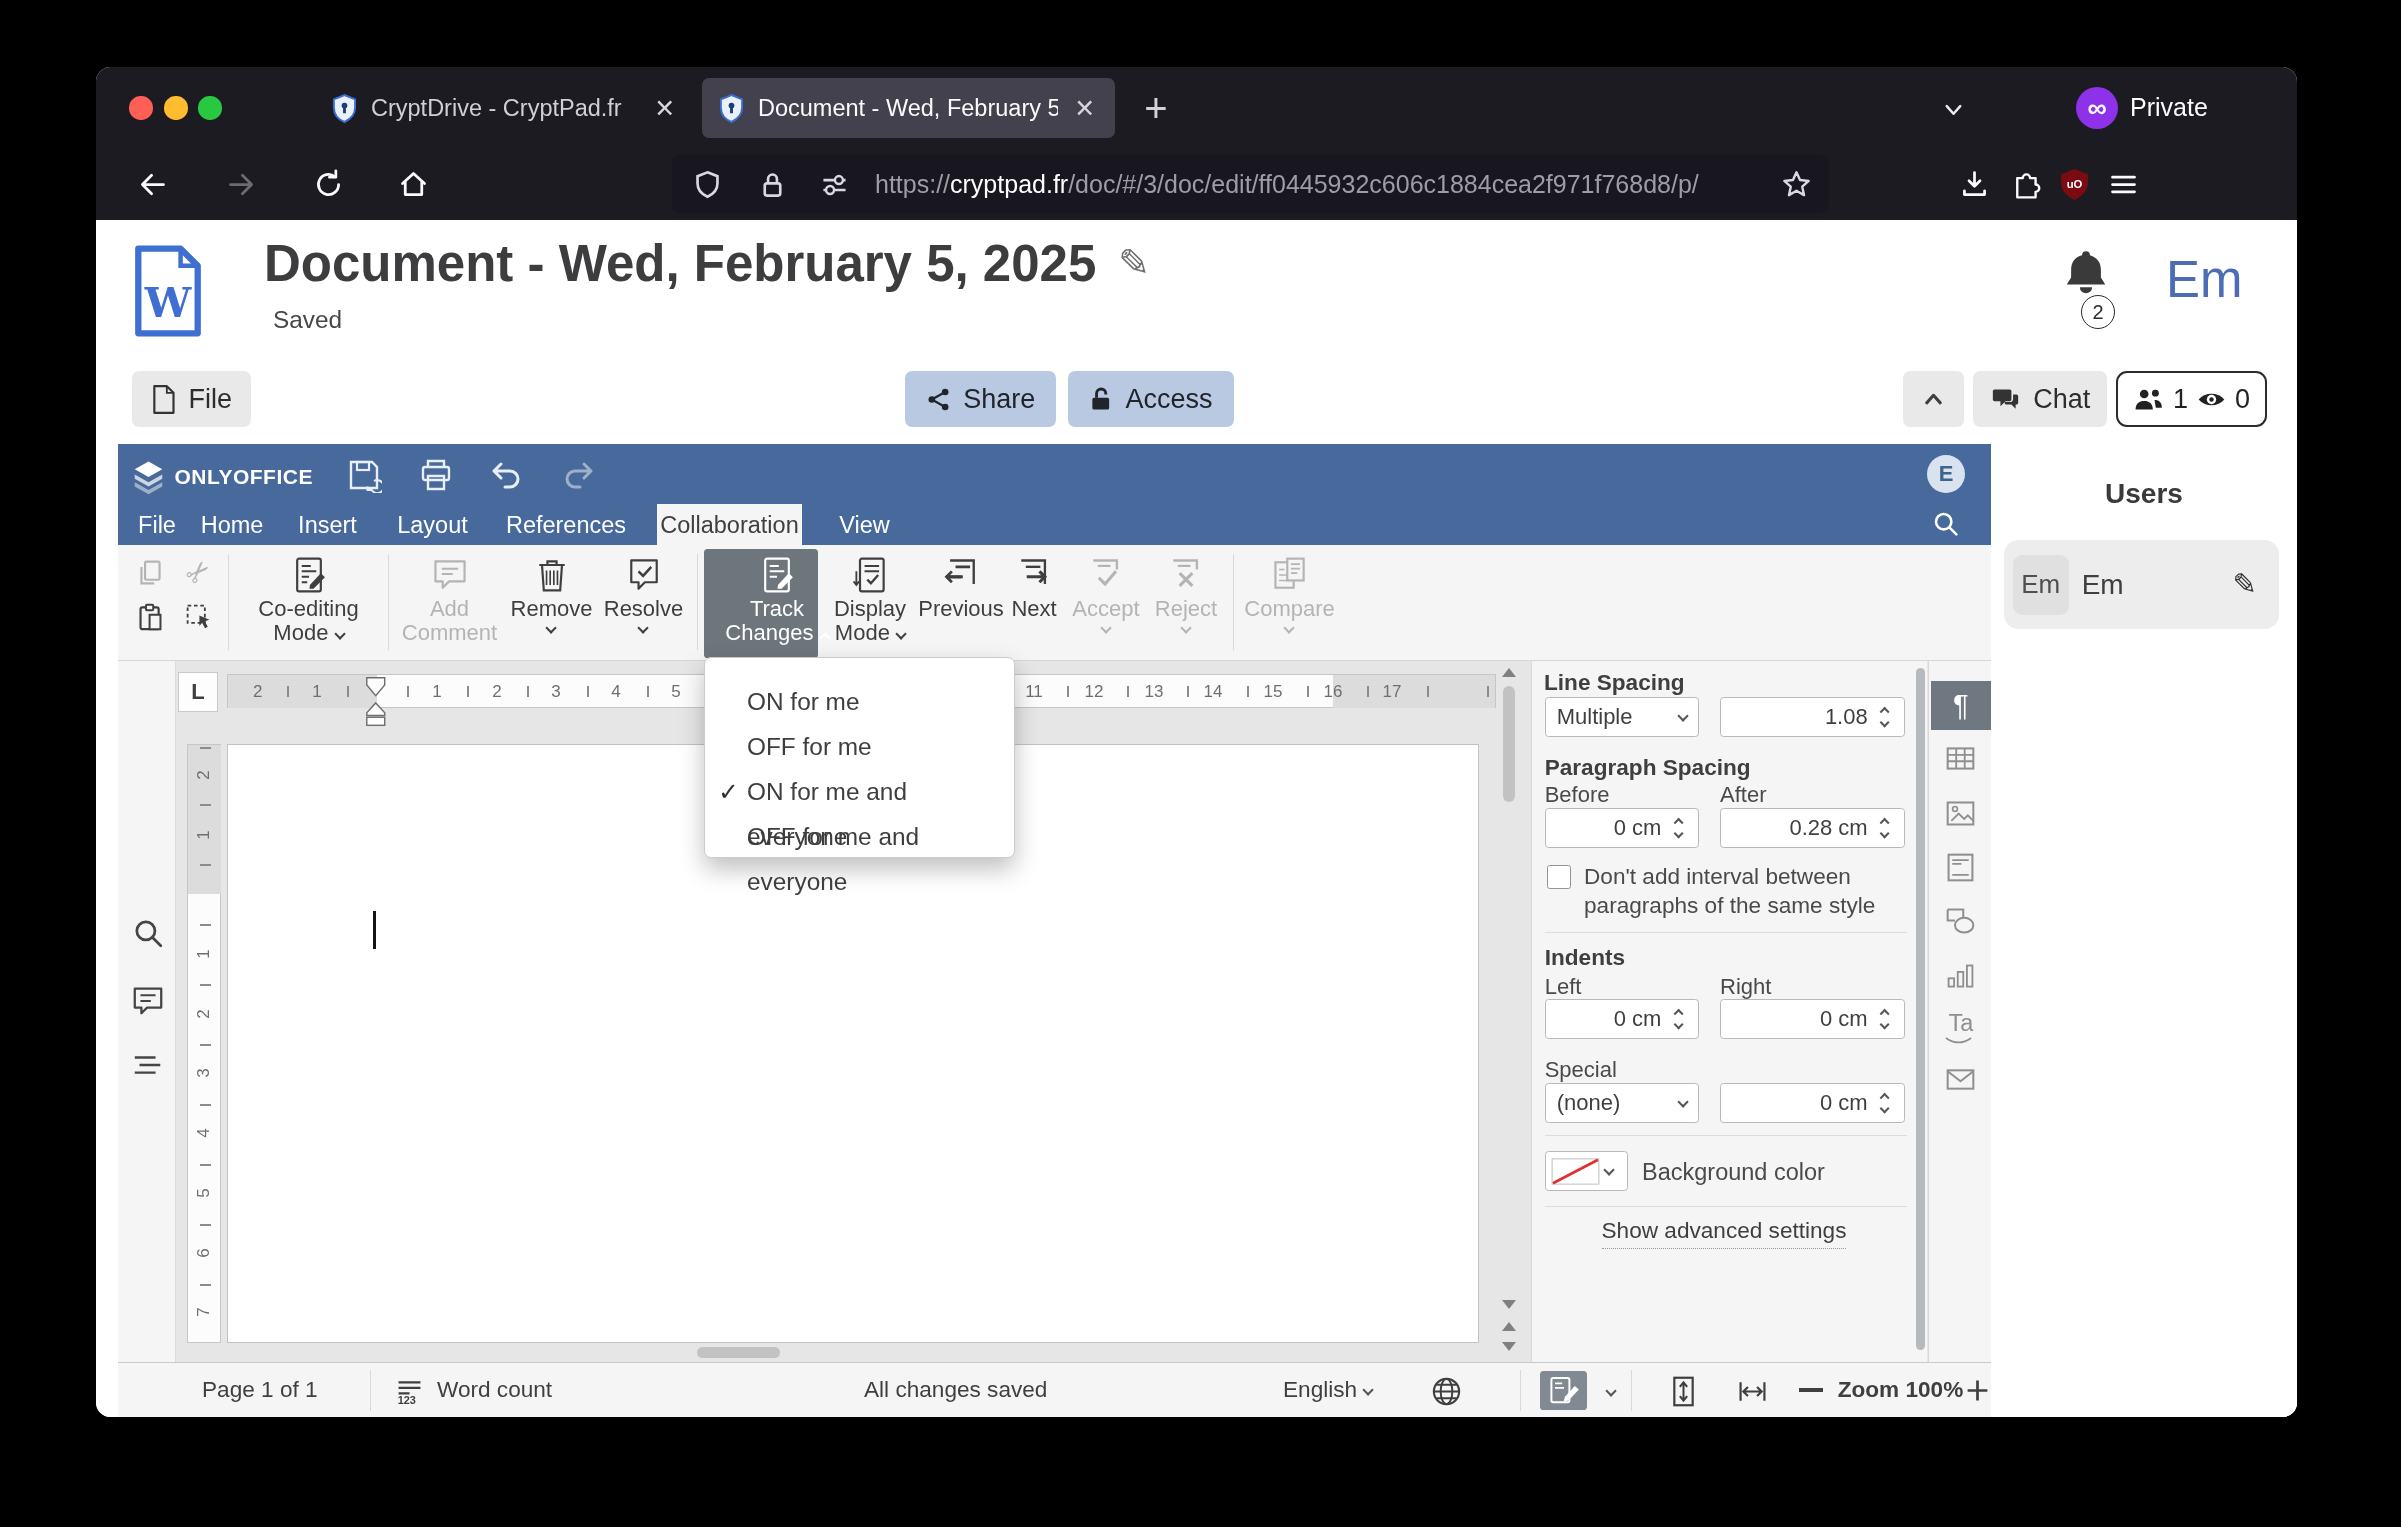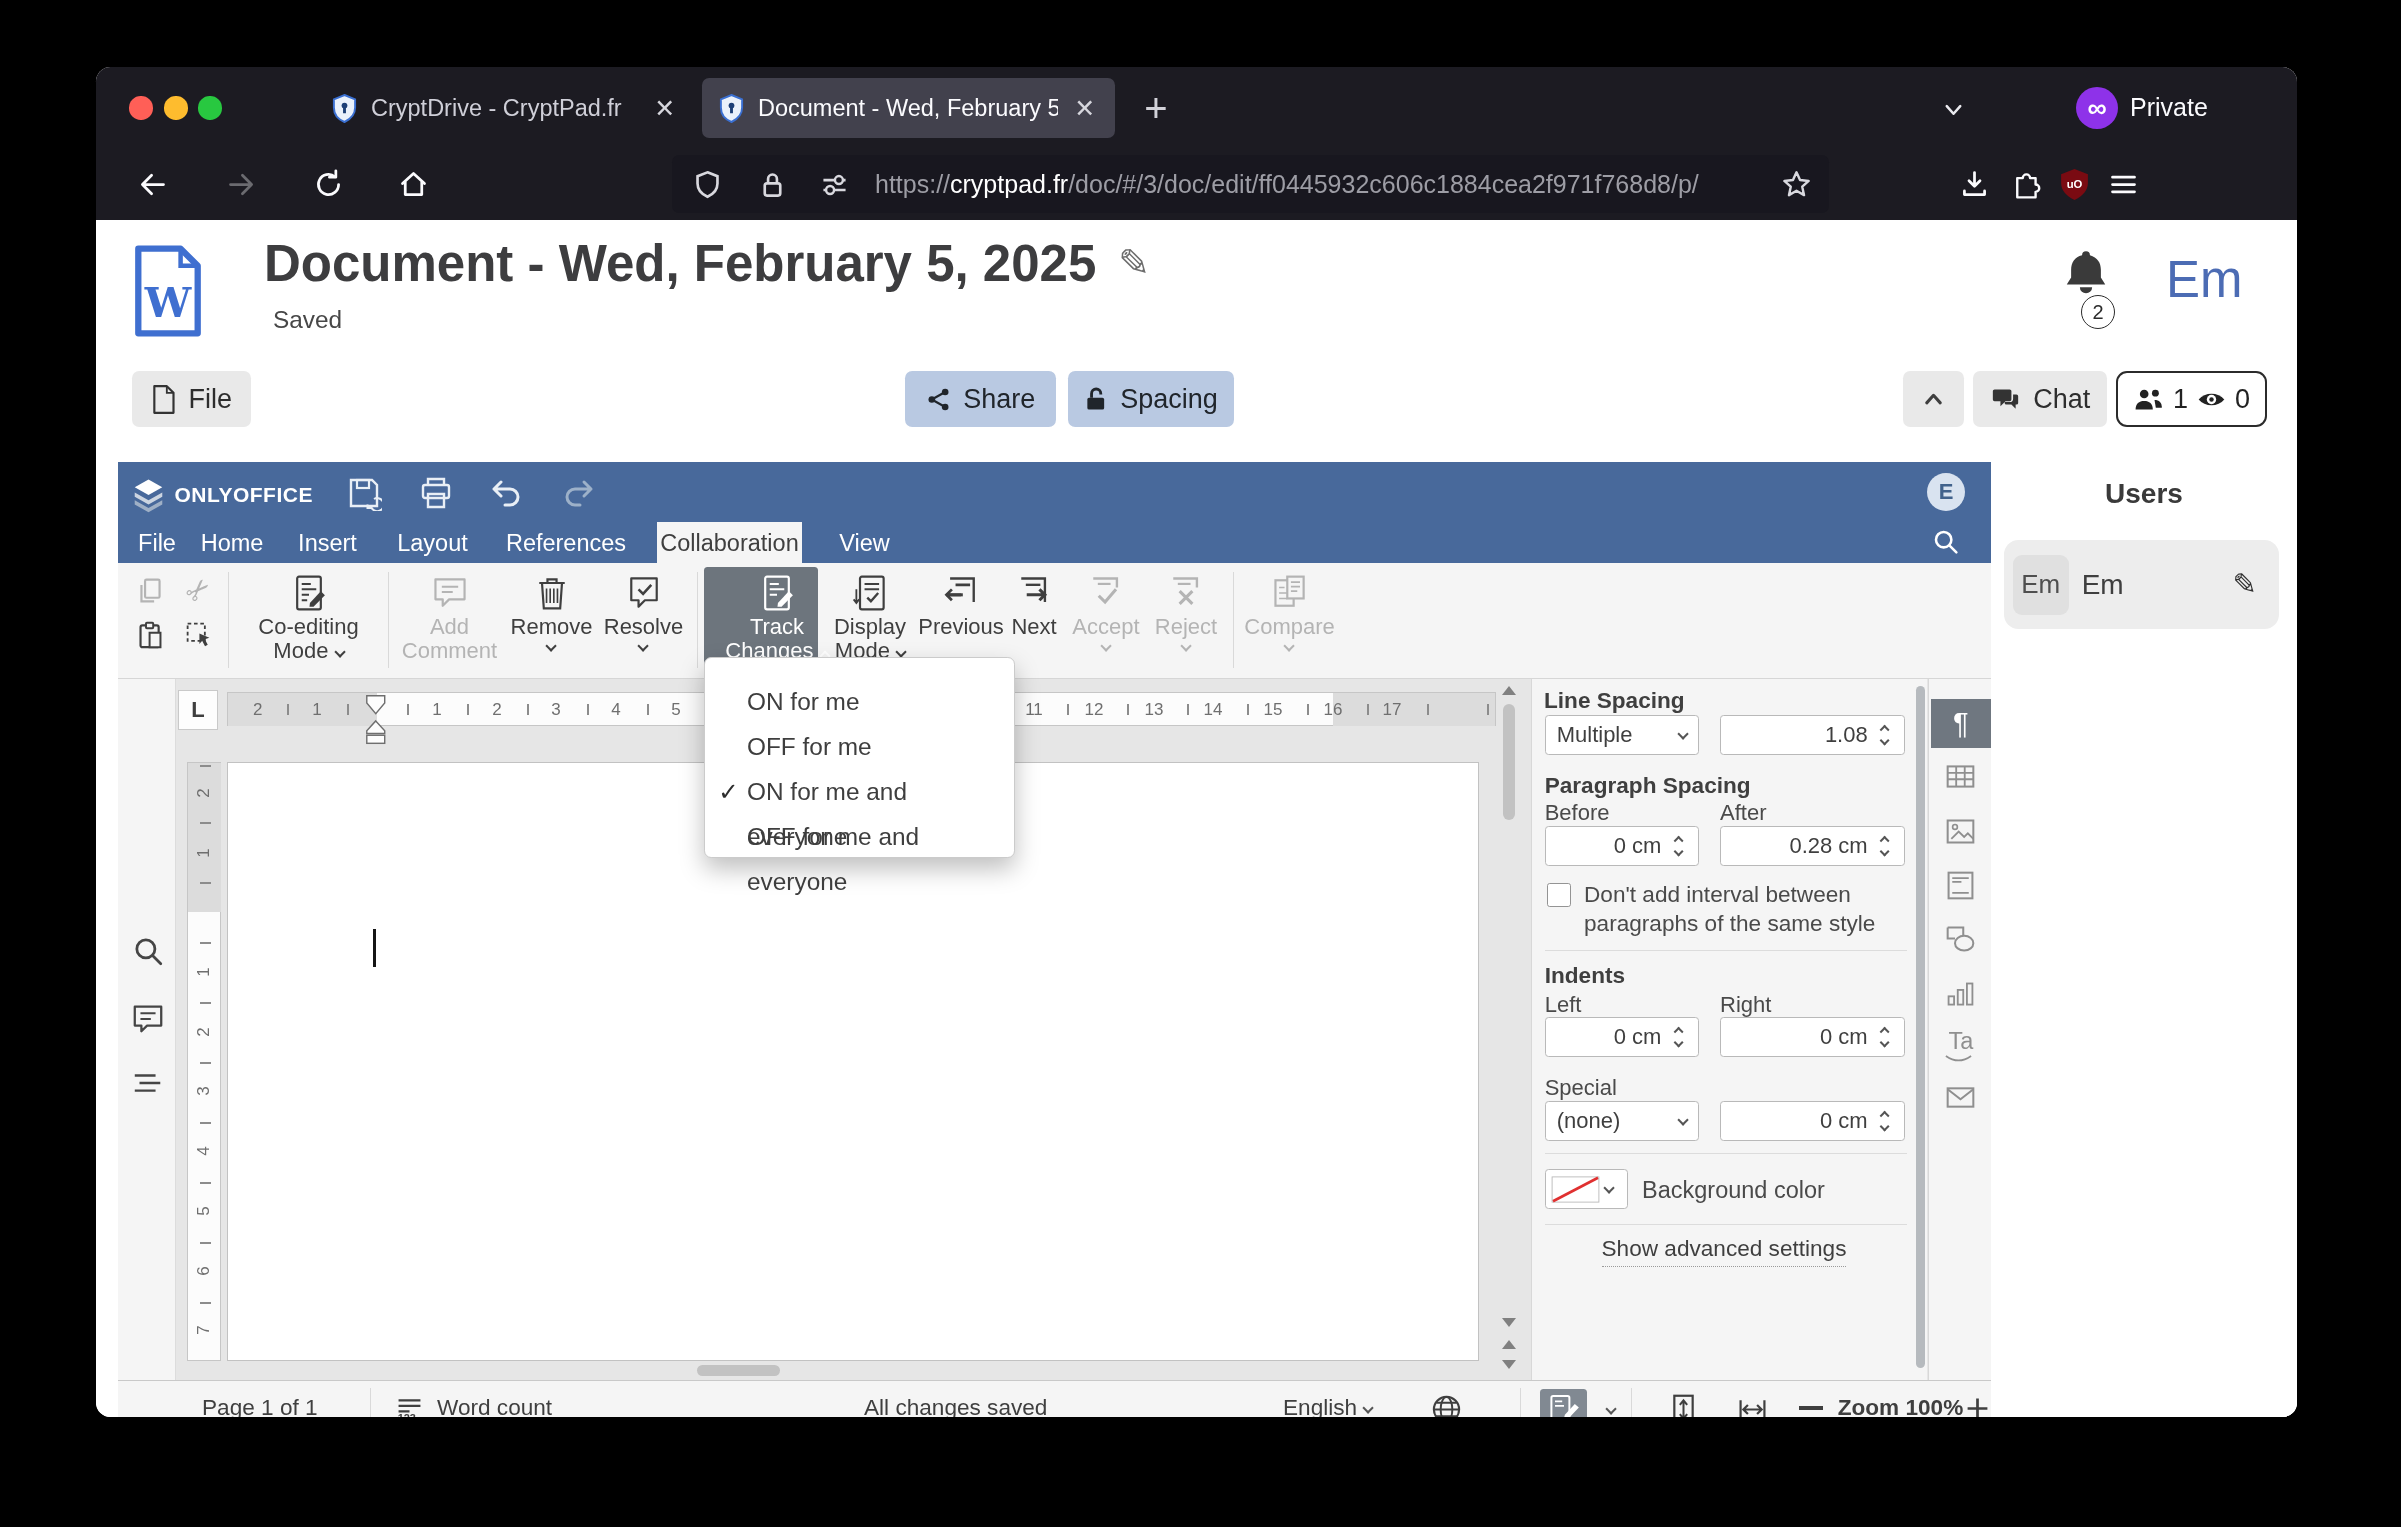--- a/index.html
+++ b/index.html
@@ -32,21 +32,21 @@
   .doc-title { position:absolute; left:168px; top:12.7px; display:flex; align-items:center; gap:22px; font-size:51px; font-weight:600; color:#3d3d3f; }
   .doc-title .pencil { font-size:38px; color:#6d6d6d; }
   .saved { position:absolute; left:177px; top:85px; font-size:24.4px; color:#474747; }
   .badge { position:absolute; left:1985px; top:74px; width:34px; height:34px; border-radius:50%; background:#fff; border:1.8px solid #2c2c2c; color:#2c2c2c; font-size:20px; display:flex; align-items:center; justify-content:center; }
   .account { position:absolute; left:2070px; top:29px; font-size:51px; font-weight:500; color:#4c6cb4; }
   .hbtn { position:absolute; top:150px; height:56px; border-radius:7.2px; display:flex; align-items:center; justify-content:center; gap:12.7px; font-size:27px; color:#2d2d2d; background:#e9e9e9; }
   .hbtn.blue { background:#b9c9e2; color:#20252b; }
   .pill { position:absolute; left:2020px; top:150px; width:151px; height:56px; border:2.7px solid #2b2b2b; border-radius:11px; background:#fff; display:flex; align-items:center; justify-content:center; gap:9px; font-size:27px; color:#222; }
 
   
-  .editor { position:absolute; left:22px; top:223px; width:1873px; height:974px; background:#f5f5f5;margin-top:18px; }
+  .editor { position:absolute; left:22px; top:223px; width:1873px; height:974px; background:#f5f5f5; }
   .bluebar { position:absolute; left:0; top:0; width:100%; height:101px; background:#48699b; }
   .brand { position:absolute; left:14.5px; top:14.5px; display:flex; align-items:center; gap:11px; color:#fff; font-size:21px; font-weight:bold; letter-spacing:0.5px; }
   .hd-ic { position:absolute; top:12.7px; width:36px; height:36px; color:#e9eff6; }
   .avatarE { position:absolute; left:1809px; top:11px; width:38px; height:38px; border-radius:50%; background:#d9e3f0; color:#41628c; font-size:22px; font-weight:600; display:flex; align-items:center; justify-content:center; }
   .mtab { position:absolute; top:60px; height:42px; line-height:42px; text-align:center; color:#fff; font-size:23.5px; }
   .mtab.active { background:#f5f5f5; color:#3f3f3f; }
   .toolbar { position:absolute; left:0; top:101px; width:100%; height:116px; background:#f5f5f5; border-bottom:0.9px solid #d6d6d6; }
   .tb-sm { position:absolute; width:40px; height:40px; color:#3f3f3f; display:flex; align-items:center; justify-content:center; }
   .tb-sep { position:absolute; top:9px; height:96px; width:0.9px; background:#d9d9d9; }
   .tb-big { position:absolute; top:3.6px; height:109px; display:flex; flex-direction:column; align-items:center; padding-top:5.4px; color:#3f3f3f; border-radius:3.6px; }
@@ -270,21 +270,21 @@
           <circle cx="23" cy="24" r="4" fill="#20252b"></circle>
           <path d="M7 15 L23 6 M7 15 L23 24" stroke="#20252b" stroke-width="2.6"></path>
         </svg>
       <span>Share</span>
     </div>
     <div class="hbtn blue" style="left:972px;width:166px">
       <svg width="23.5" height="27" viewBox="0 0 28 32">
           <rect x="4" y="14" width="20" height="14" rx="2" fill="#20252b"></rect>
           <path d="M9 14 V9 a5.5 5.5 0 0 1 11 0 v1" fill="none" stroke="#20252b" stroke-width="3.4"></path>
         </svg>
-      <span>Spacing</span>
+      <span>Access</span>
     </div>
     <div class="hbtn" style="left:1807px;width:61px">
       <svg width="27" height="27" viewBox="0 0 32 32">
           <path d="M8 20 L16 11 L24 20" fill="none" stroke="#3f3f3f" stroke-width="3.6" stroke-linecap="round" stroke-linejoin="round"></path>
         </svg>
     </div>
     <div class="hbtn" style="left:1877px;width:134px">
       <svg width="31" height="27" viewBox="0 0 36 32">
           <path d="M3 4 h20 a2 2 0 0 1 2 2 v10 a2 2 0 0 1 -2 2 h-5 l-6 6 v-6 H5 a2 2 0 0 1 -2 -2 V6 a2 2 0 0 1 2 -2 Z" fill="#333"></path>
           <path d="M27 10 h4 a2 2 0 0 1 2 2 v8 a2 2 0 0 1 -2 2 h-1 v5 l-5 -5 h-6 a2 2 0 0 1 -2 -2 v-1 h6 a4 4 0 0 0 4 -4 Z" fill="#333"></path>

